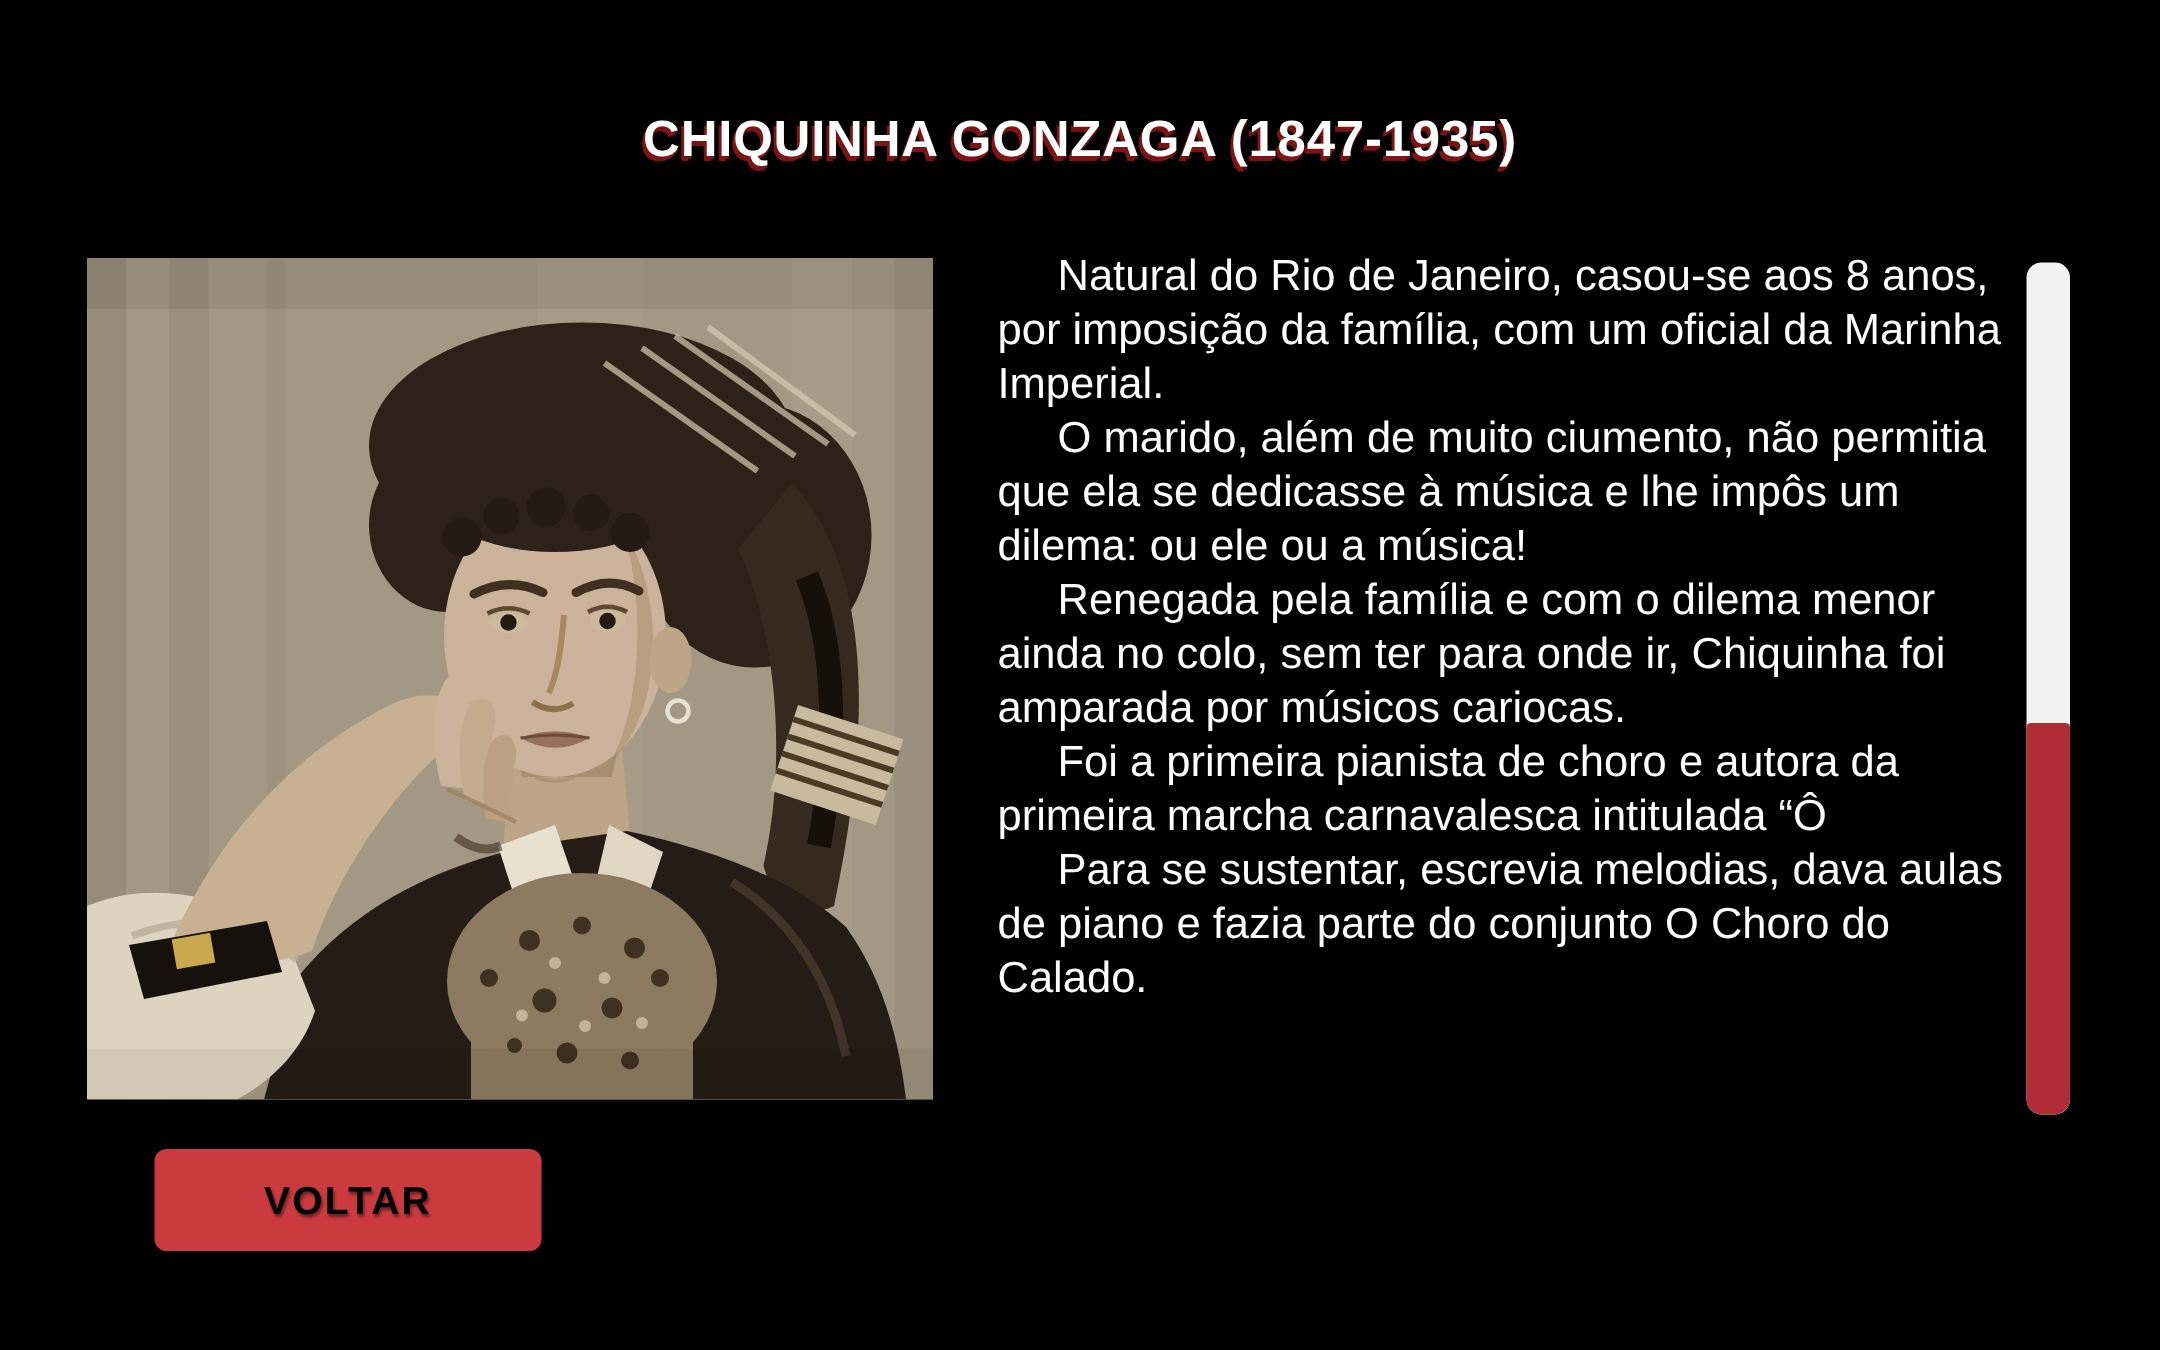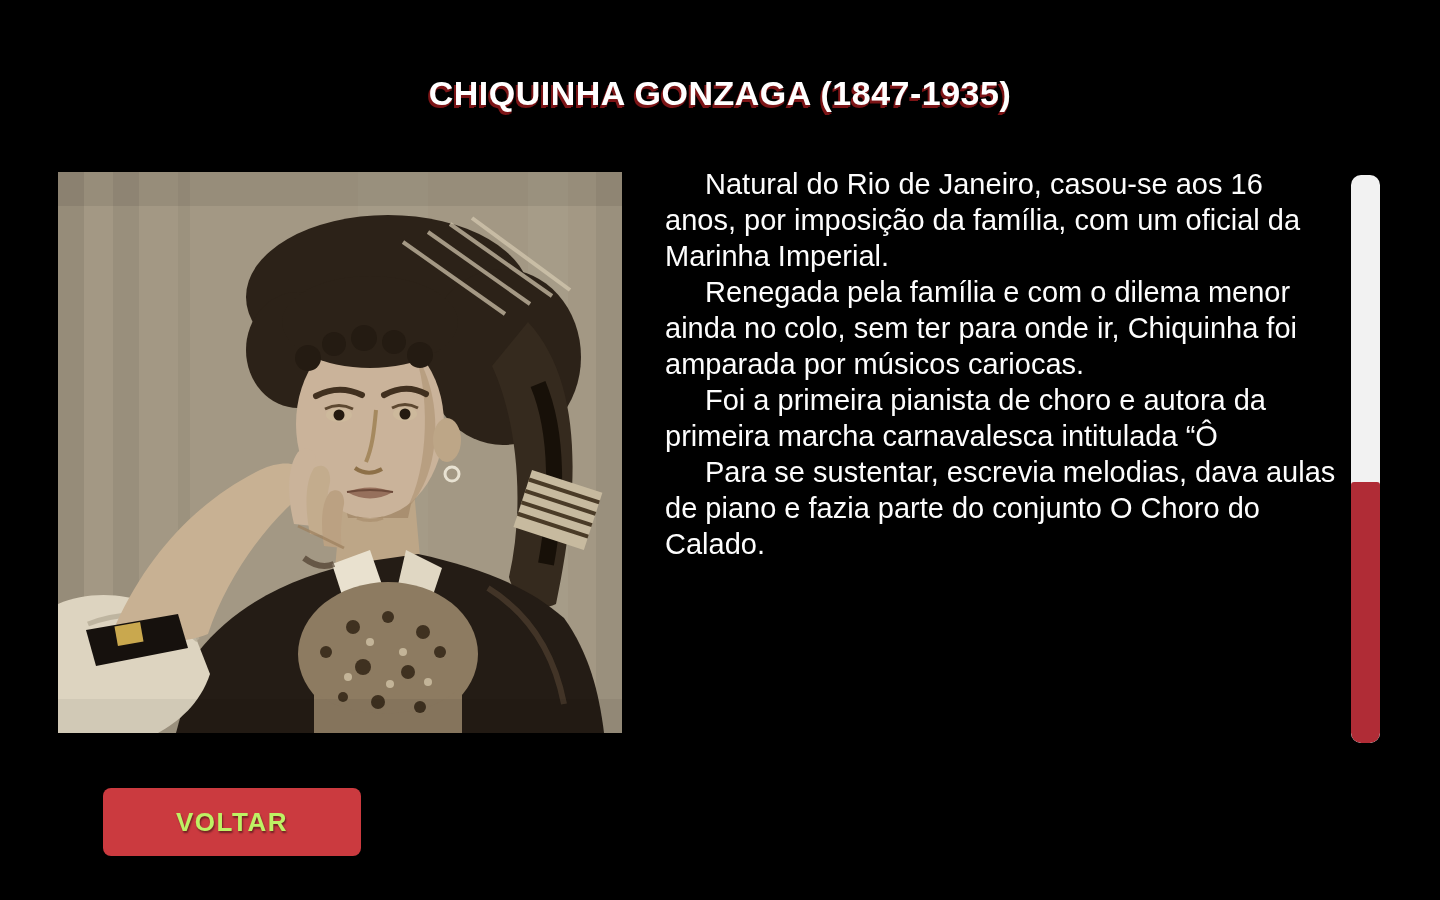--- a/index.html
+++ b/index.html
@@ -70,27 +70,27 @@
     left: 0;
     bottom: 0;
     width: 100%;
     height: 46%;
     background: #b02c36;
     border-radius: 3px 3px 10px 10px;
   }
   .voltar-button {
     position: absolute;
     left: 103px;
-    top: 788px;
+    top: 766px;
     width: 258px;
     height: 68px;
     background: #cb3a3f;
     border: none;
     border-radius: 8px;
-    color: #bef264;
+    color: #000000;
     font-family: "Liberation Sans", sans-serif;
     font-size: 26px;
     font-weight: bold;
     letter-spacing: 1.5px;
     text-shadow: 1px 2px 2px rgba(0,0,0,0.45);
     cursor: pointer;
   }
 </style>
 </head>
 <body>
@@ -207,21 +207,22 @@
       <path d="M 246 386 Q 262 398 276 392" stroke="#3d2c1c" stroke-width="6" fill="none" opacity="0.6"></path>
 
       <path d="M 28 458 L 120 442 L 130 476 L 38 494 Z" fill="#16110d"></path>
       <rect x="58" y="452" width="26" height="20" fill="#c9a84e" transform="rotate(-10 71 462)"></rect>
 
       <rect x="0" y="527" width="564" height="34" fill="#000000" opacity="0.05"></rect>
     </svg>
   </div>
 
   <div class="bio-text">
-    <p>Natural do Rio de Janeiro, casou-se aos 16 anos, por imposição da família, com um oficial da Marinha Imperial.</p>
+    <p>Natural do Rio de Janeiro, casou-se aos 8 anos, por imposição da família, com um oficial da Marinha Imperial.</p>
+    <p>O marido, além de muito ciumento, não permitia que ela se dedicasse à música e lhe impôs um dilema: ou ele ou a música!</p>
     <p>Renegada pela família e com o dilema menor ainda no colo, sem ter para onde ir, Chiquinha foi amparada por músicos cariocas.</p>
     <p>Foi a primeira pianista de choro e autora da primeira marcha carnavalesca intitulada “Ô</p>
     <p>Para se sustentar, escrevia melodias, dava aulas de piano e fazia parte do conjunto O Choro do Calado.</p>
   </div>
 
   <div class="scrollbar-track">
     <div class="scrollbar-thumb"></div>
   </div>
 
   <button class="voltar-button">VOLTAR</button>

